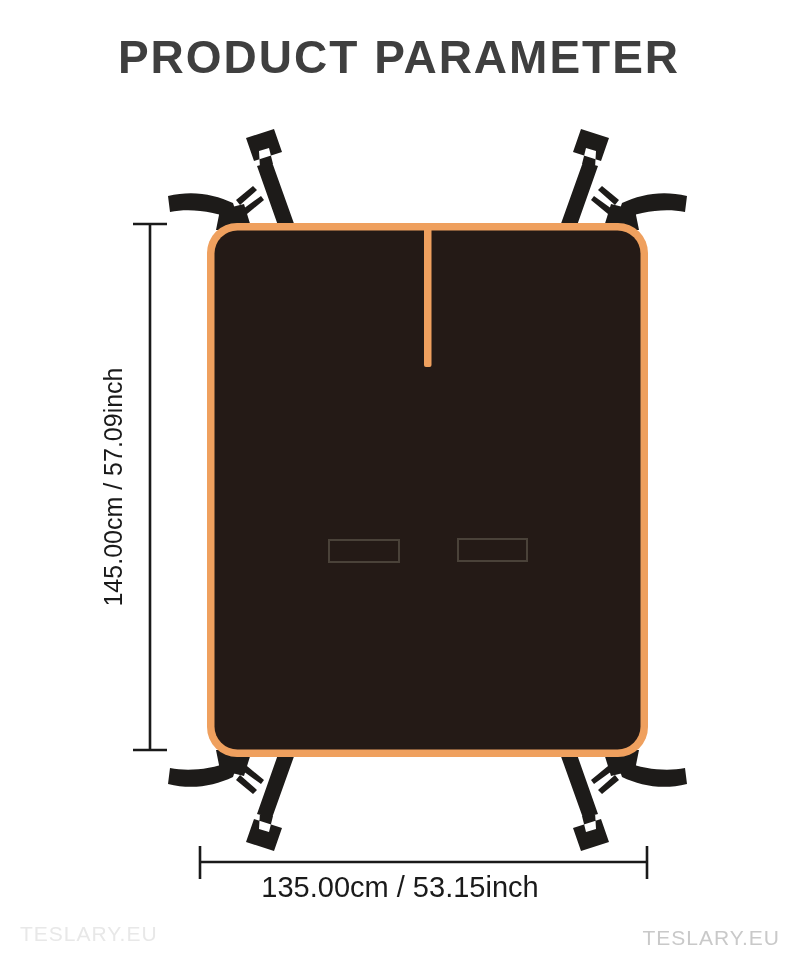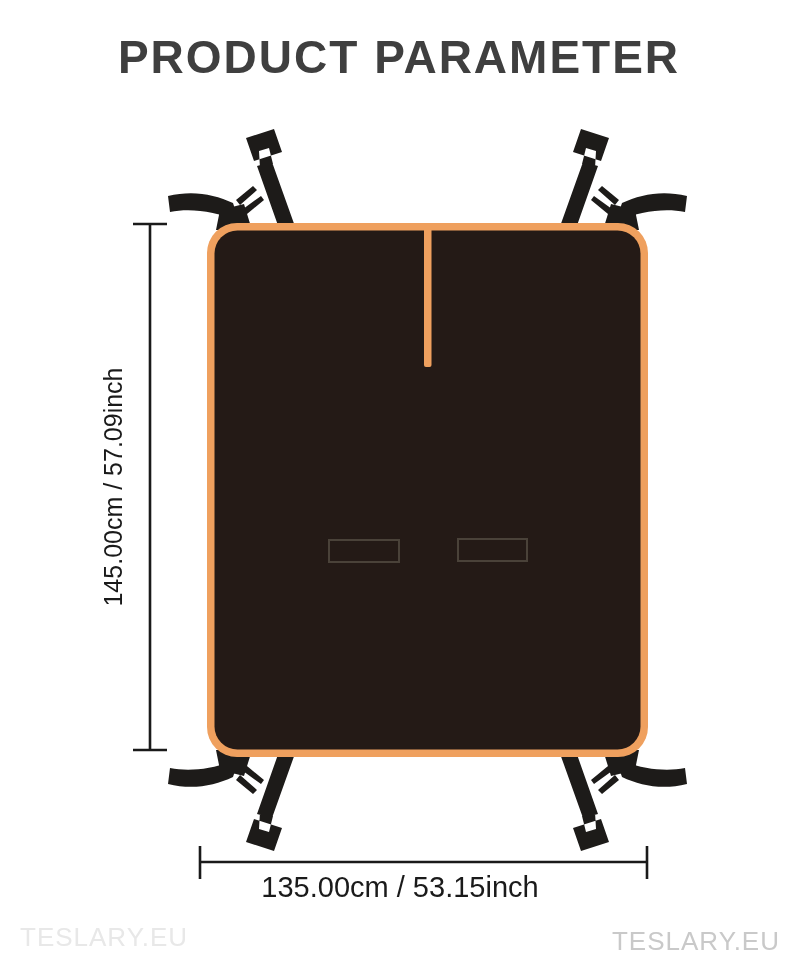--- a/index.html
+++ b/index.html
@@ -31,21 +31,21 @@
     transform:translate(-50%,-50%) rotate(-90deg);
     font-size:25px;
   }
   .dim-label.width{
     left:400px;top:887px;
     transform:translate(-50%,-50%);
     font-size:29px;
   }
   .watermark{
     position:absolute;
-    font-size:26px;
+    font-size:21px;
     letter-spacing:1px;
     white-space:nowrap;
   }
   .watermark.left{left:20px;top:922px;color:#e8e8e8;}
   .watermark.right{right:10px;top:926px;color:#c9c9c9;}
 </style>
 </head>
 <body>
 
 <div id="stage">

